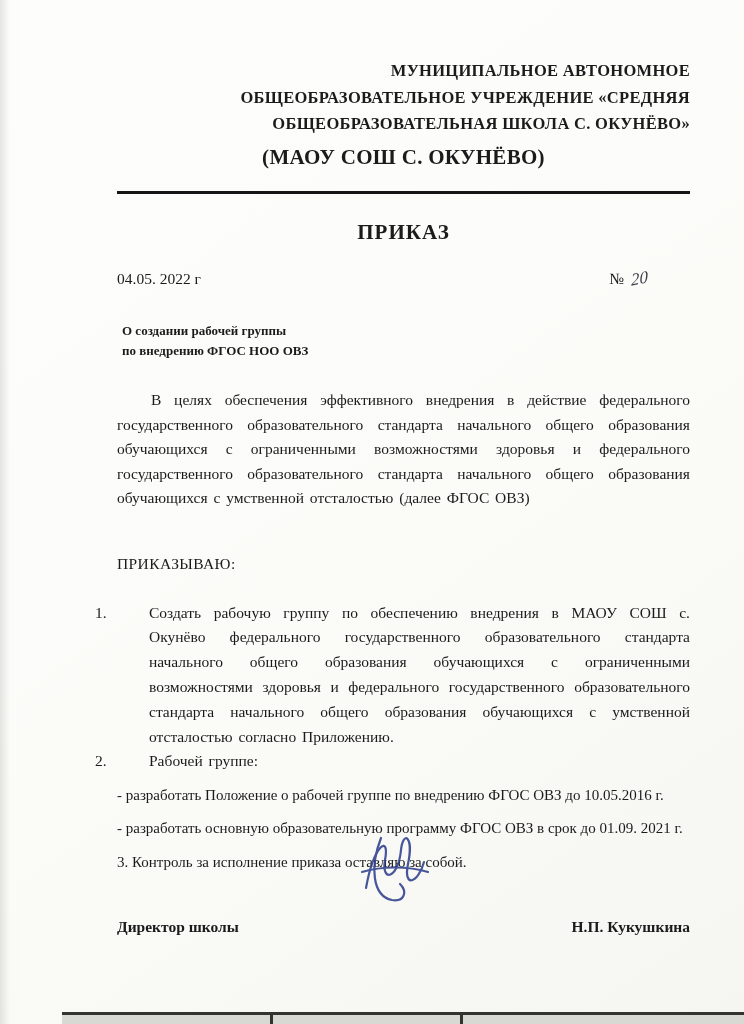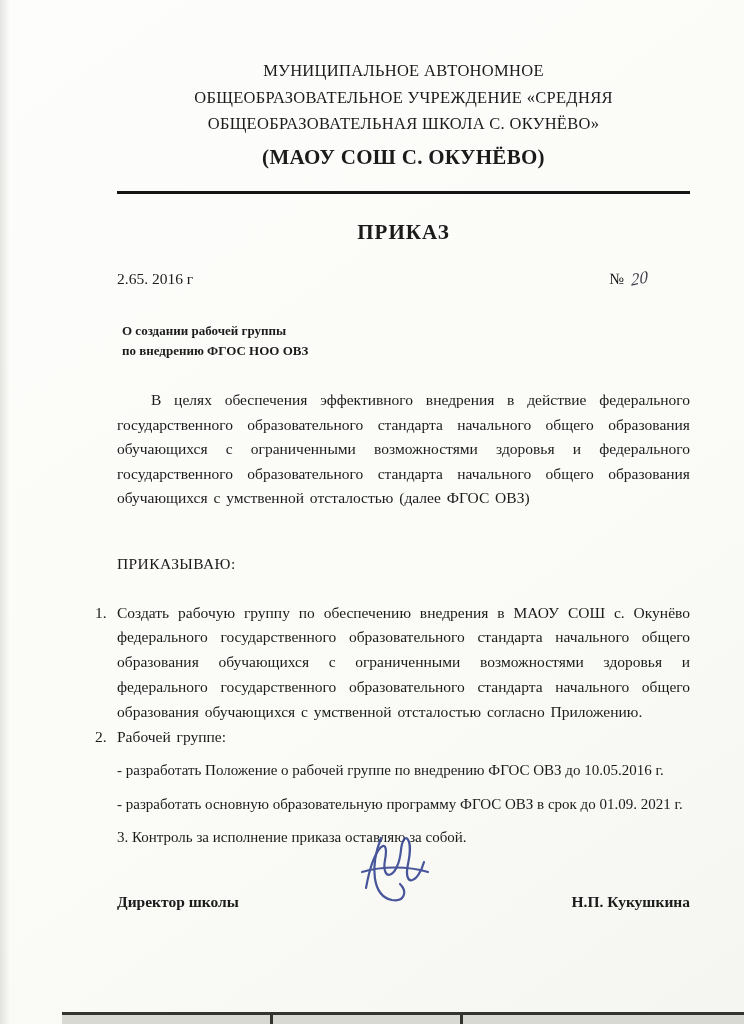--- a/index.html
+++ b/index.html
@@ -17,22 +17,22 @@
     color: #1b1b1b;
     overflow: hidden;
   }
   .content {
     position: absolute;
     left: 117px;
     top: 58px;
     width: 573px;
   }
   .org-name {
-    text-align: center;
-    font-weight: normal;
+    text-align: right;
+    font-weight: bold;
     font-size: 16.5px;
     line-height: 1.62;
     letter-spacing: 0.3px;
     white-space: pre-line;
   }
   .org-short {
     text-align: center;
     font-weight: bold;
     font-size: 21px;
     margin-top: 7px;
@@ -95,20 +95,21 @@
   }
   .list-item .num {
     flex: none;
     width: 22px;
     margin-left: -22px;
   }
   .list-item .txt {
     flex: 1;
     text-align: justify;
     word-spacing: 2px;
+    margin-left: 32px;
   }
   .subitem {
     font-size: 15px;
     line-height: 1.62;
     margin-top: 9px;
   }
   .footer-row {
     display: flex;
     justify-content: space-between;
     margin-top: 44px;
@@ -160,21 +161,21 @@
     <div class="org-name">МУНИЦИПАЛЬНОЕ АВТОНОМНОЕ
 ОБЩЕОБРАЗОВАТЕЛЬНОЕ УЧРЕЖДЕНИЕ «СРЕДНЯЯ
 ОБЩЕОБРАЗОВАТЕЛЬНАЯ ШКОЛА С. ОКУНЁВО»</div>
     <div class="org-short">(МАОУ СОШ С. ОКУНЁВО)</div>
 
     <div class="rule"></div>
 
     <div class="doc-title">ПРИКАЗ</div>
 
     <div class="meta-row">
-      <span class="doc-date">2.65. 2016 г</span>
+      <span class="doc-date">04.05. 2022 г</span>
       <span class="doc-number">
         <span>№</span><span class="number-value">20</span>
       </span>
     </div>
 
     <div class="subject">О создании рабочей группы
 по внедрению ФГОС НОО ОВЗ</div>
 
     <div class="preamble">В целях обеспечения эффективного  внедрения в действие  федерального государственного образовательного стандарта начального общего  образования обучающихся с ограниченными возможностями здоровья и федерального государственного образовательного стандарта начального общего образования  обучающихся с умственной отсталостью (далее ФГОС ОВЗ)</div>
 

